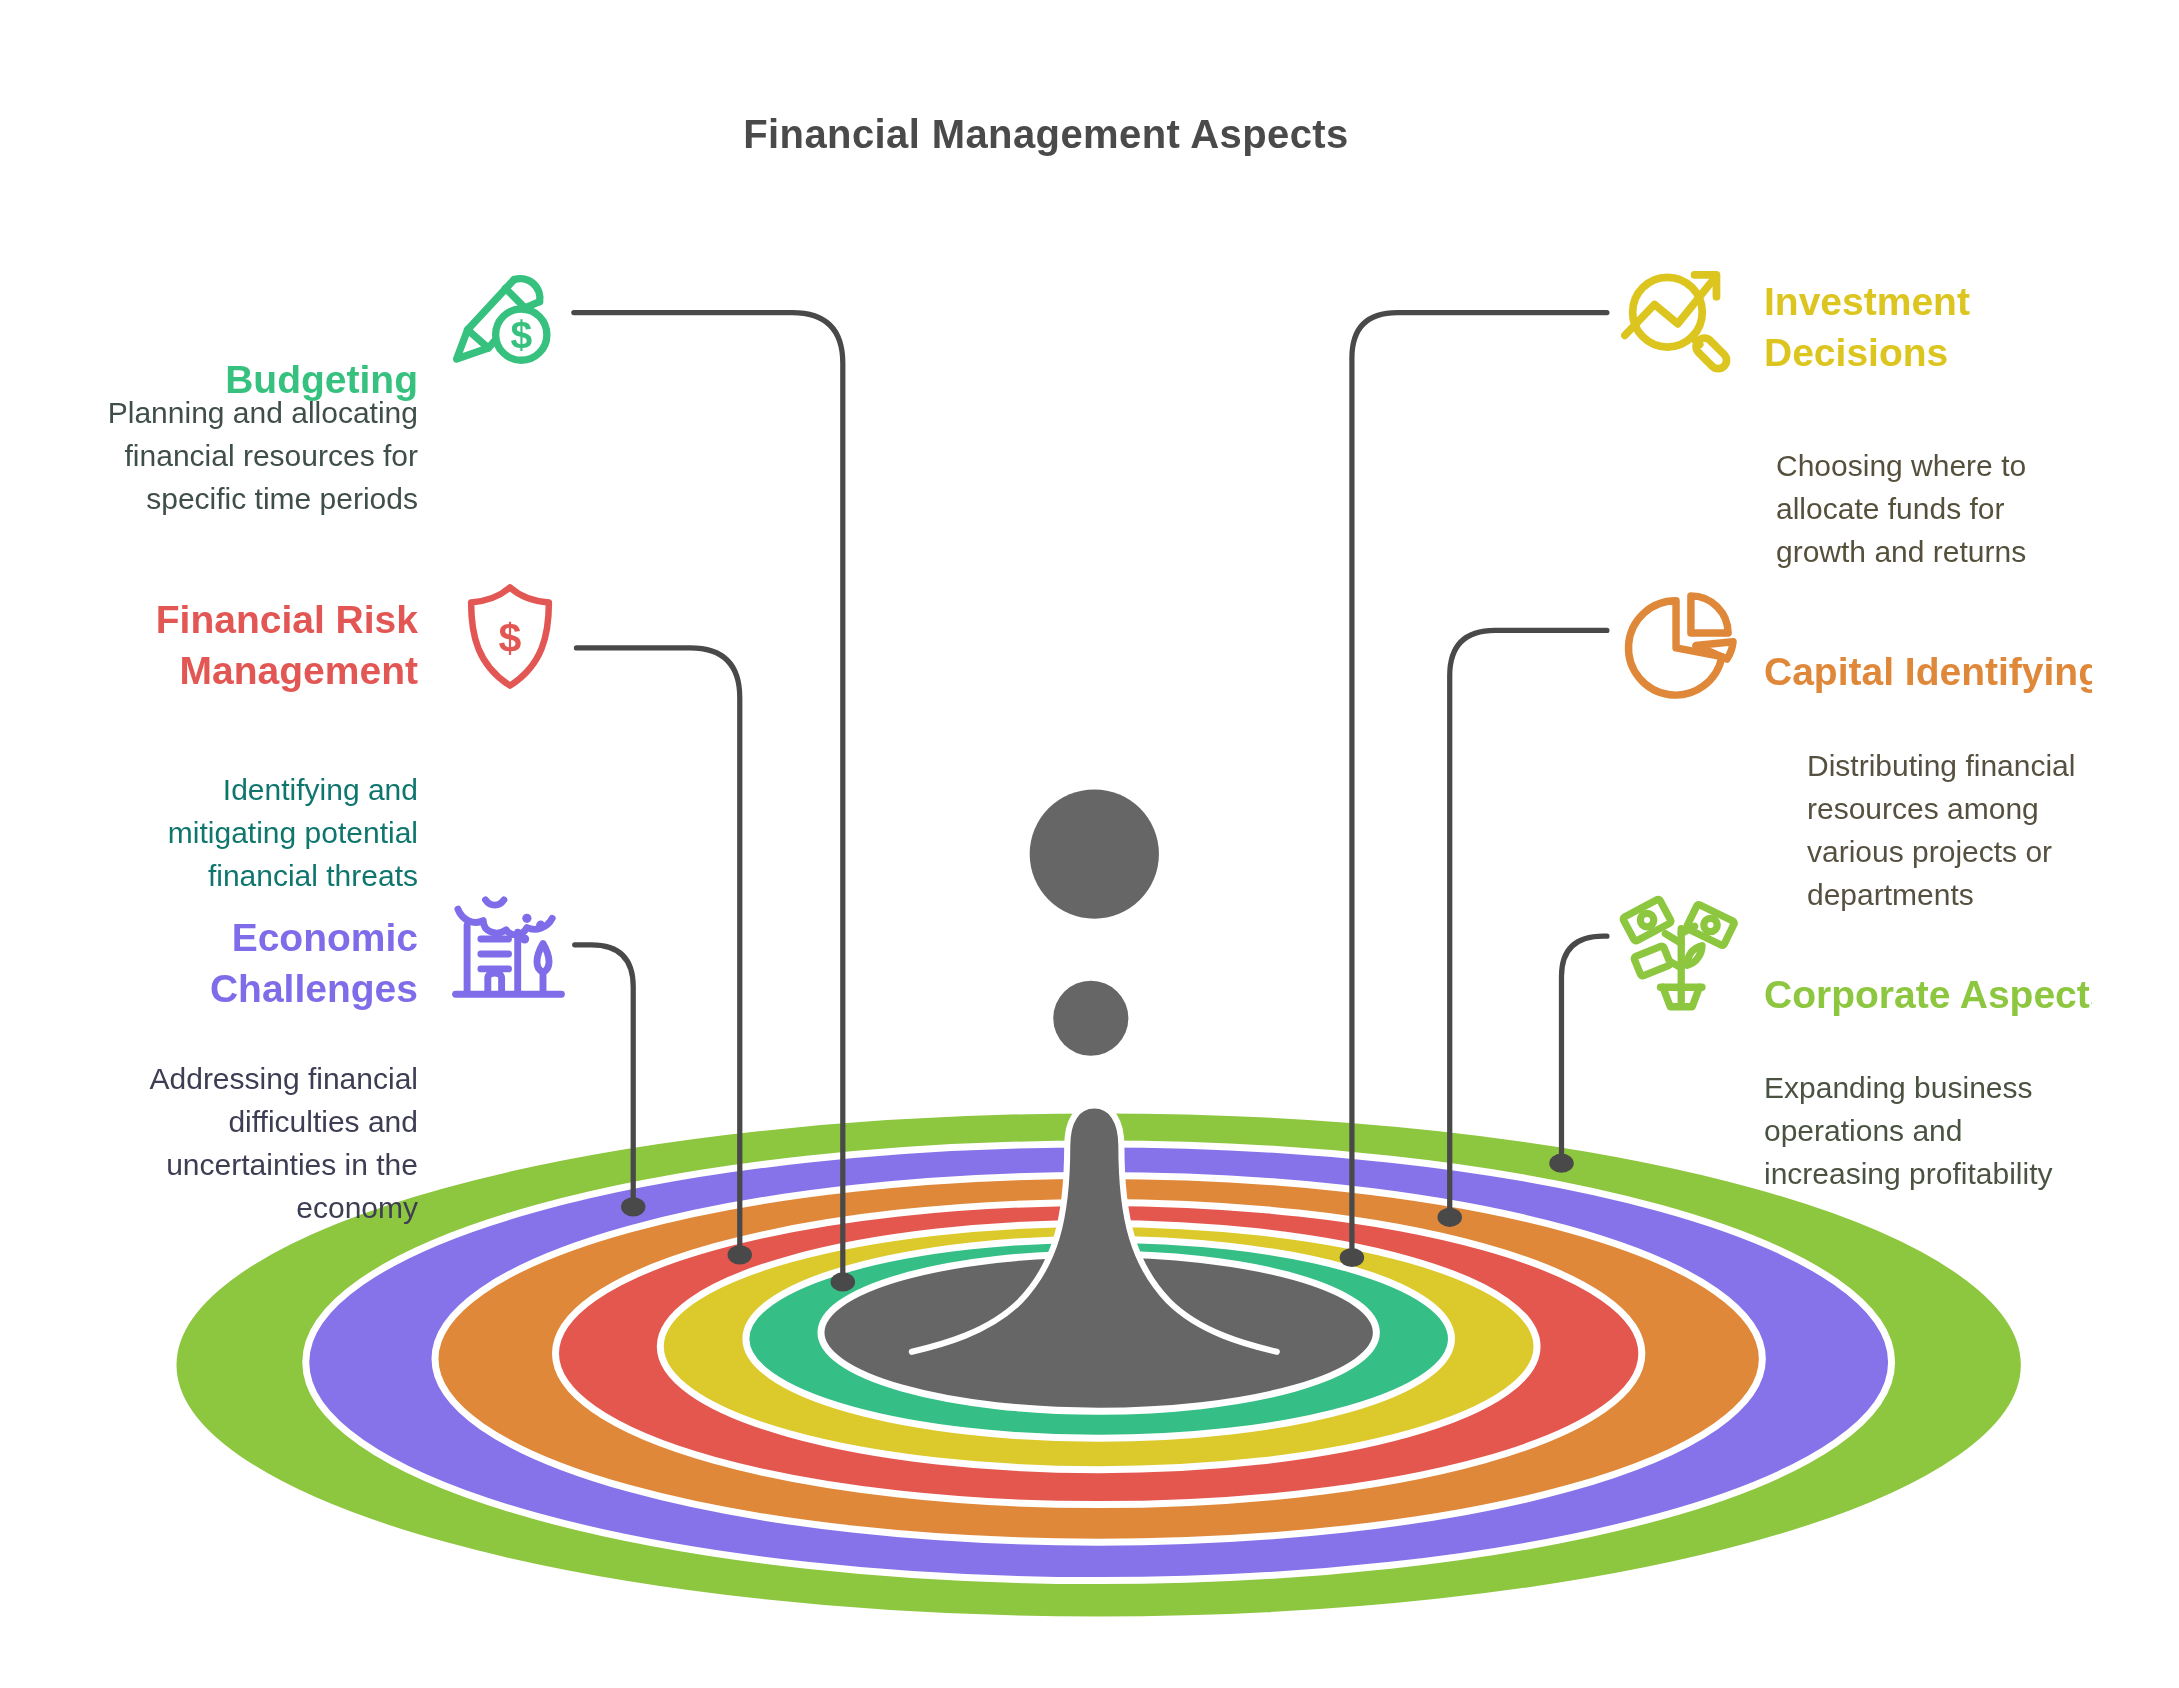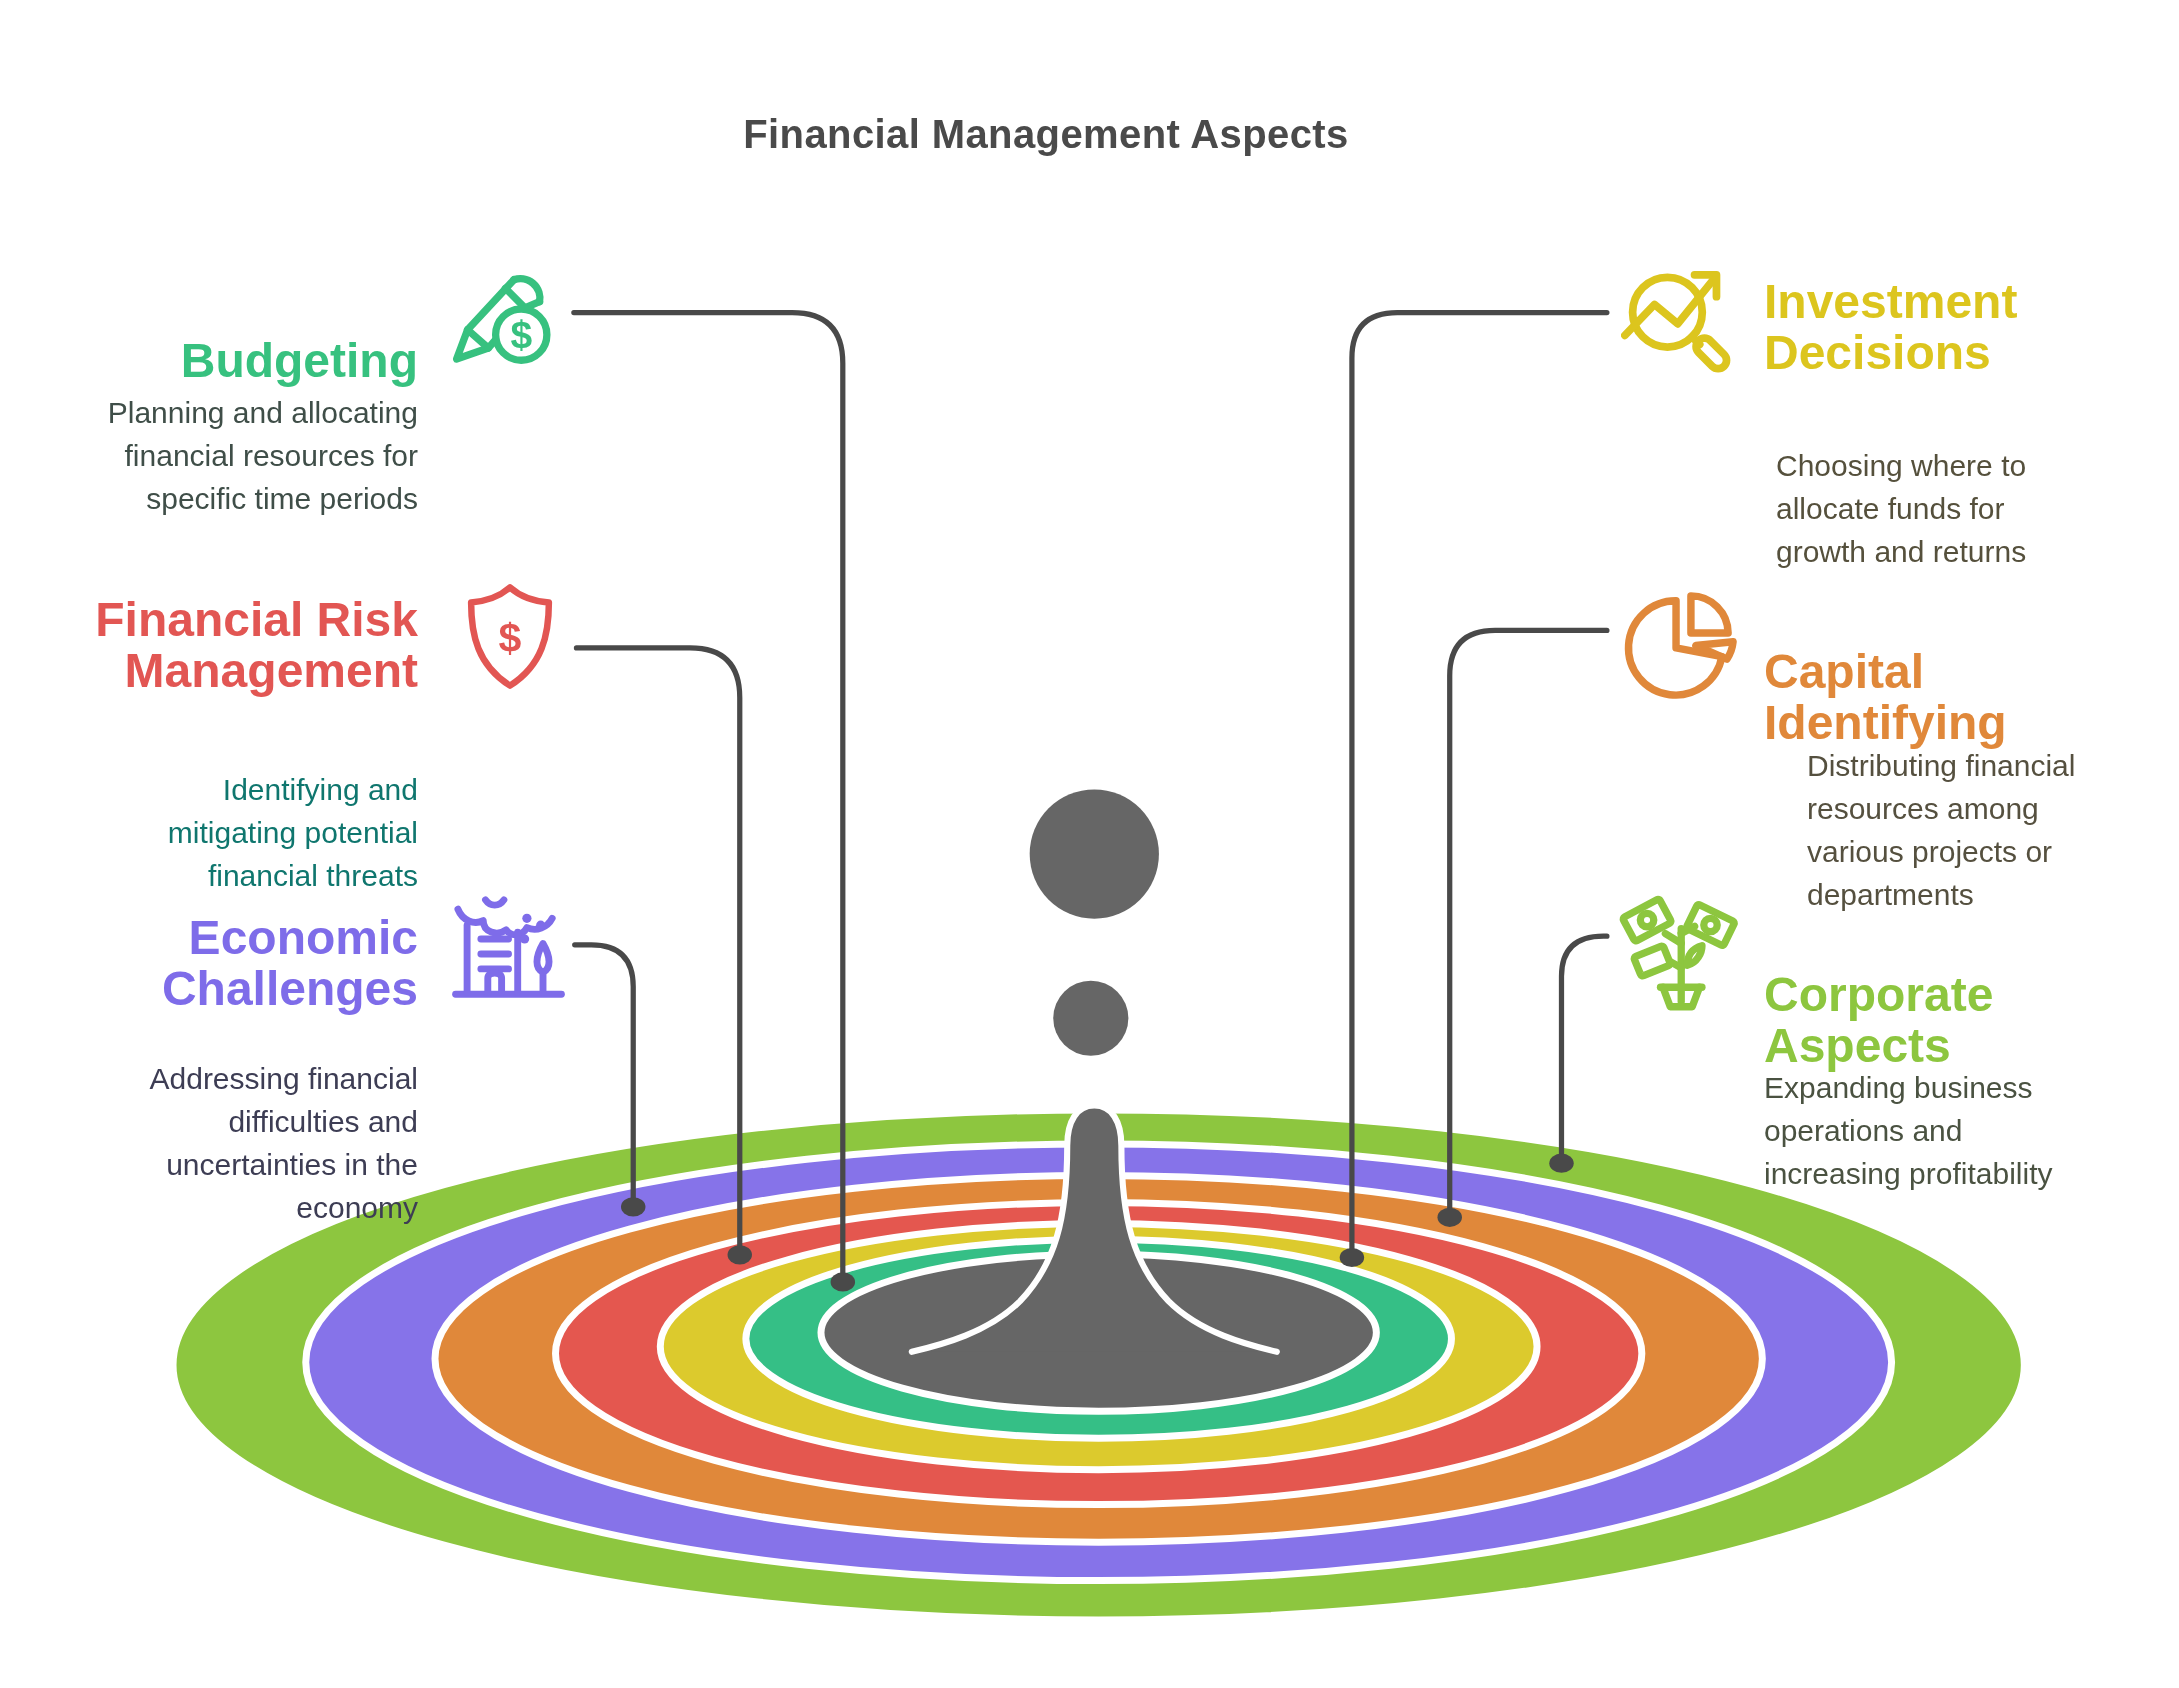--- a/index.html
+++ b/index.html
@@ -12,40 +12,40 @@
   }
   .page-title{
     position:absolute;left:0;right:0;top:112px;
     text-align:center;
     font-size:40px;font-weight:bold;color:#4a4a4a;letter-spacing:0.4px;
   }
   #scene{position:absolute;left:0;top:0;}
   .callout{position:absolute;}
   .heading{
     position:absolute;
-    font-size:48px;font-weight:bold;line-height:51px;
+    font-size:39px;font-weight:bold;line-height:51px;
     white-space:pre-line;
   }
   .desc{
     position:absolute;
     font-size:30px;line-height:43px;
     white-space:pre-line;
   }
   .side-left .heading,.side-left .desc{width:367px;left:51px;text-align:right;}
   .side-right .heading,.side-right .desc{width:402px;left:1764px;text-align:left;}
   .icon{position:absolute;}
   .icon svg{display:block;width:100%;height:100%;}
   .icon path,.icon circle,.icon rect,.icon polyline{
     fill:none;stroke:currentColor;stroke-width:6;
     stroke-linecap:round;stroke-linejoin:round;
   }
   .icon .fill-dot{fill:currentColor;stroke:none;}
   .icon text{fill:currentColor;stroke:none;font-family:"Liberation Sans",sans-serif;font-weight:bold;text-anchor:middle;}
   
-  #h-budgeting{top:335px;}   #d-budgeting{top:391px;}   #i-budgeting{left:445px;top:259px;width:133px;height:122px;}
+  #h-budgeting{top:354px;}   #d-budgeting{top:391px;}   #i-budgeting{left:445px;top:259px;width:133px;height:122px;}
   #h-risk{top:594px;}        #d-risk{top:760px;}        #i-risk{left:456px;top:573px;width:108px;height:141px;}
   #h-economic{top:912px;}   #d-economic{top:1057px;}   #i-economic{left:442px;top:893px;width:133px;height:115px;}
   #h-investment{top:276px;}  #d-investment{top:444px;margin-left:12px;}  #i-investment{left:1621px;top:257px;width:129px;height:131px;}
   #h-capital{top:646px;}     #d-capital{top:744px;}     #i-capital{left:1619px;top:573px;width:124px;height:140px;}
   #h-corporate{top:969px;}  #d-corporate{top:1066px;}  #i-corporate{left:1619px;top:889px;width:122px;height:133px;}
 </style>
 </head>
 <body>
 
 <div id="canvas">

